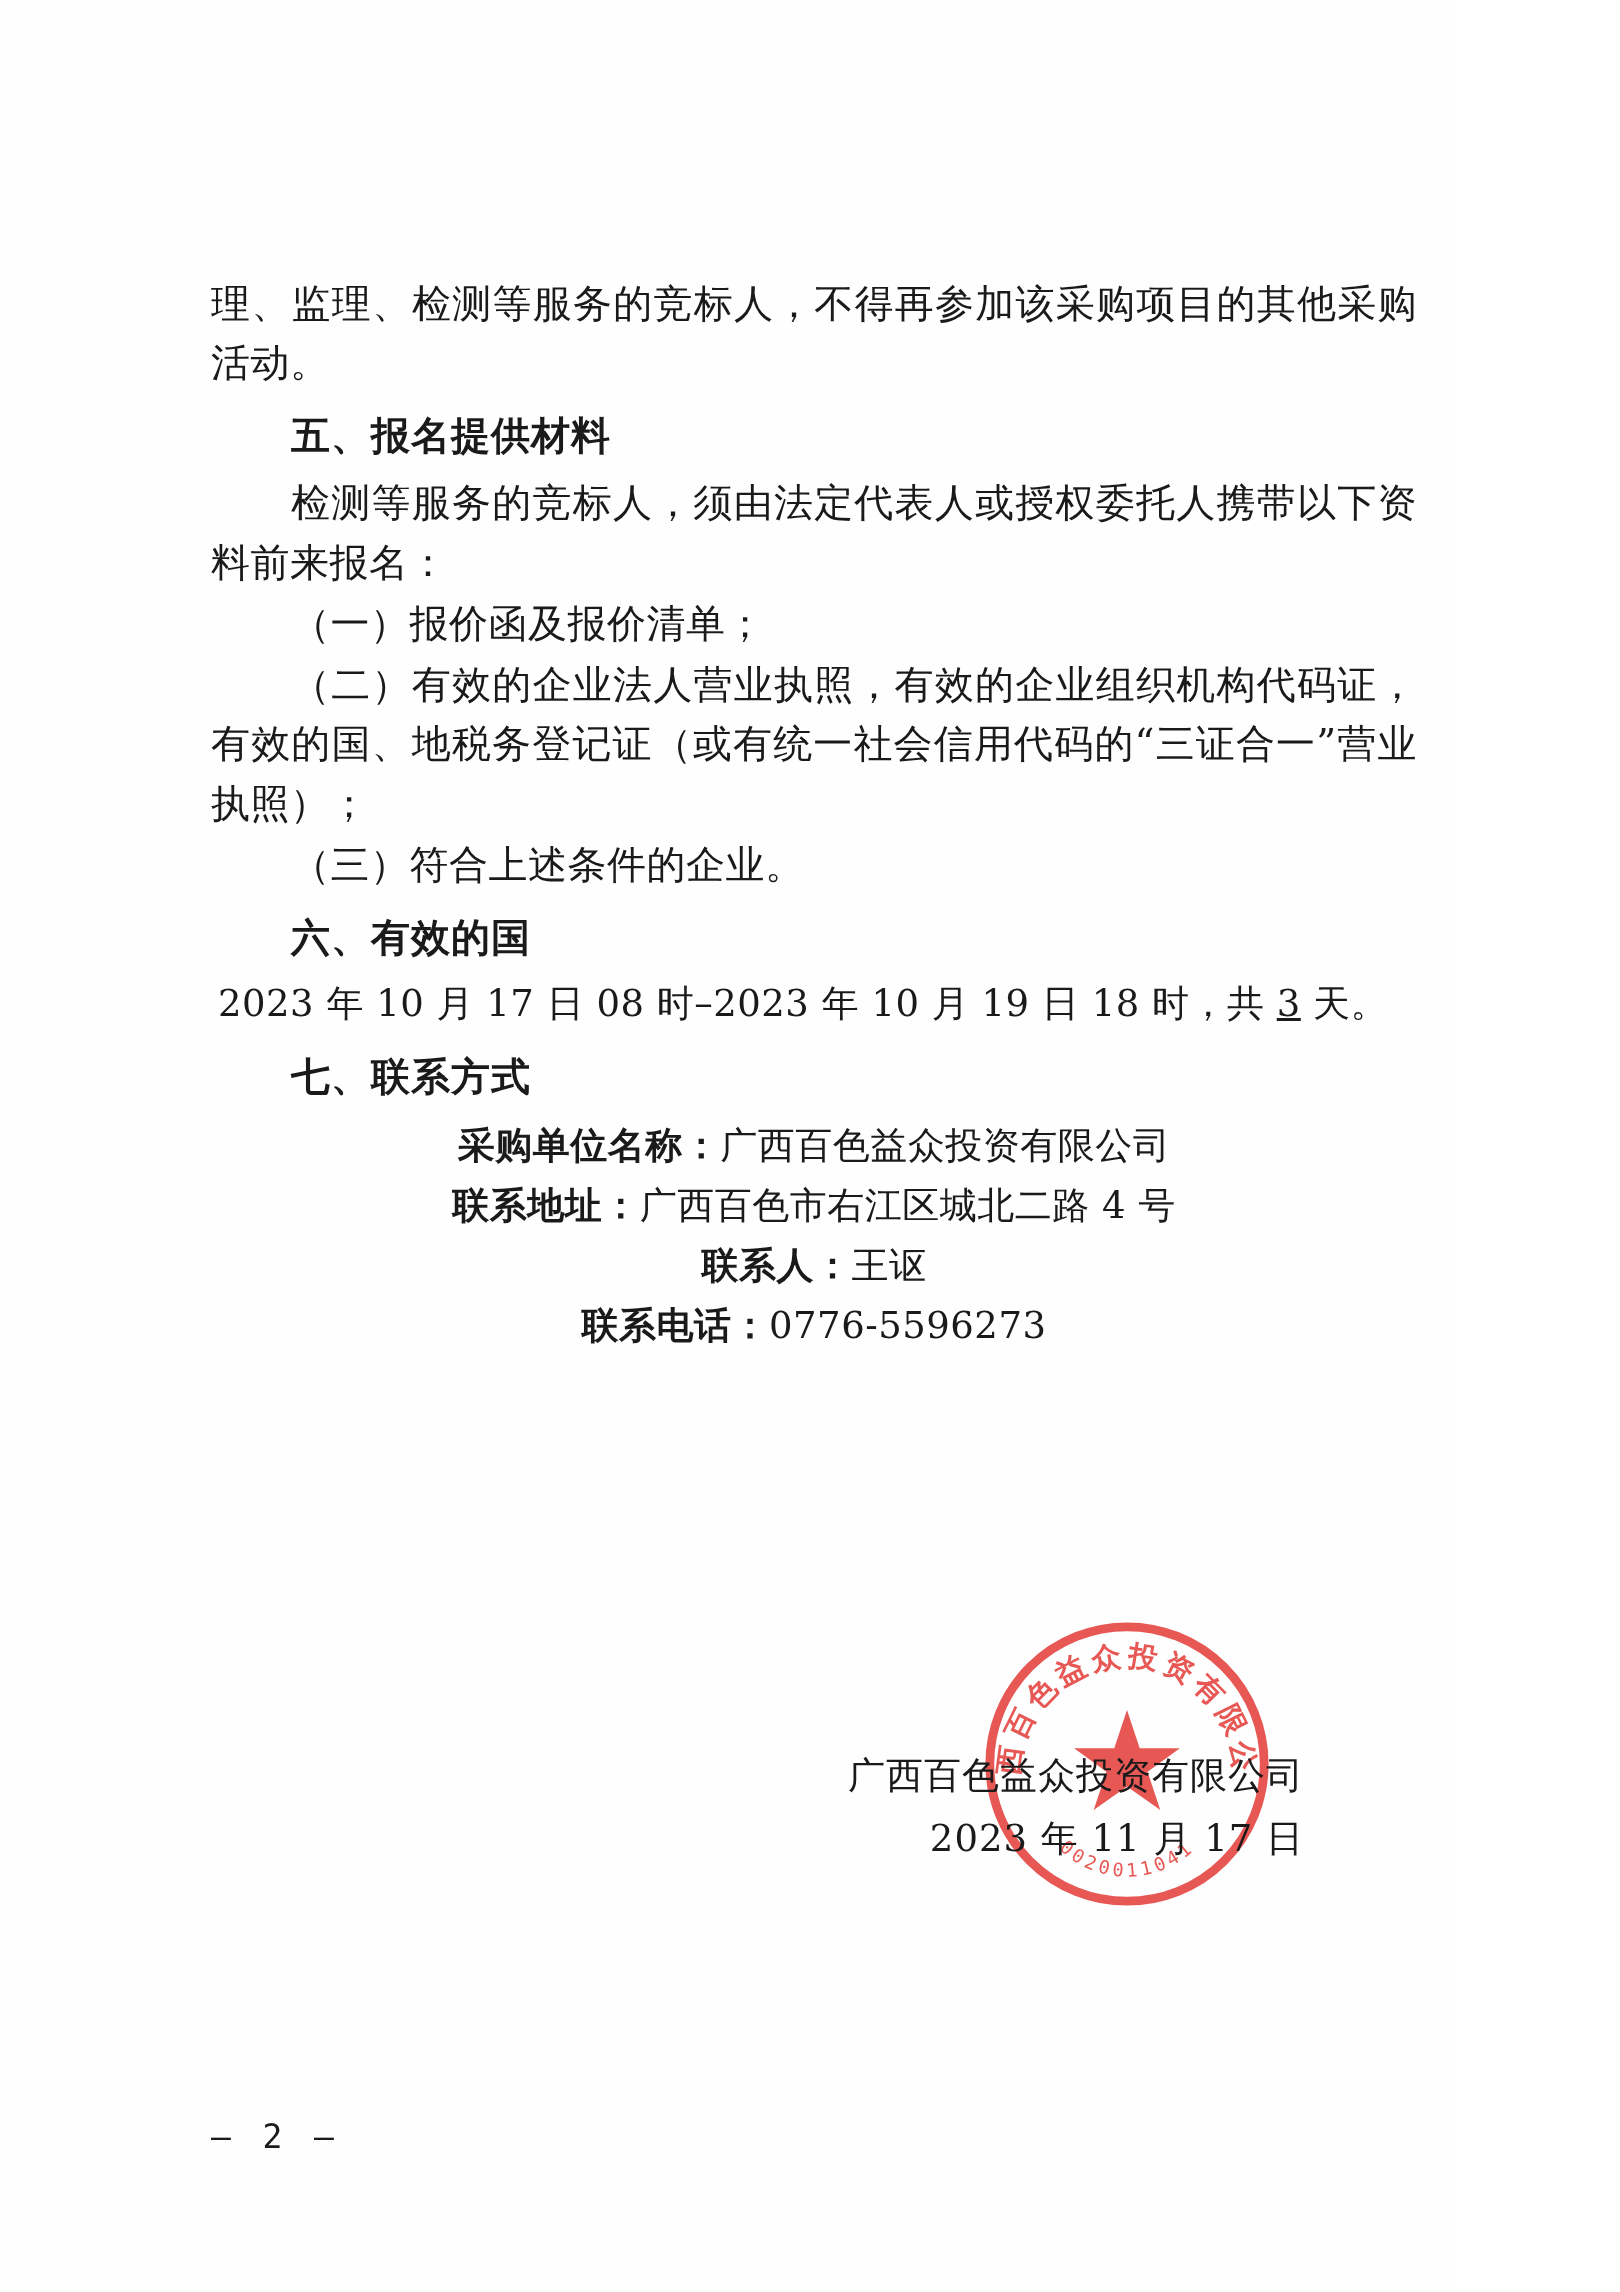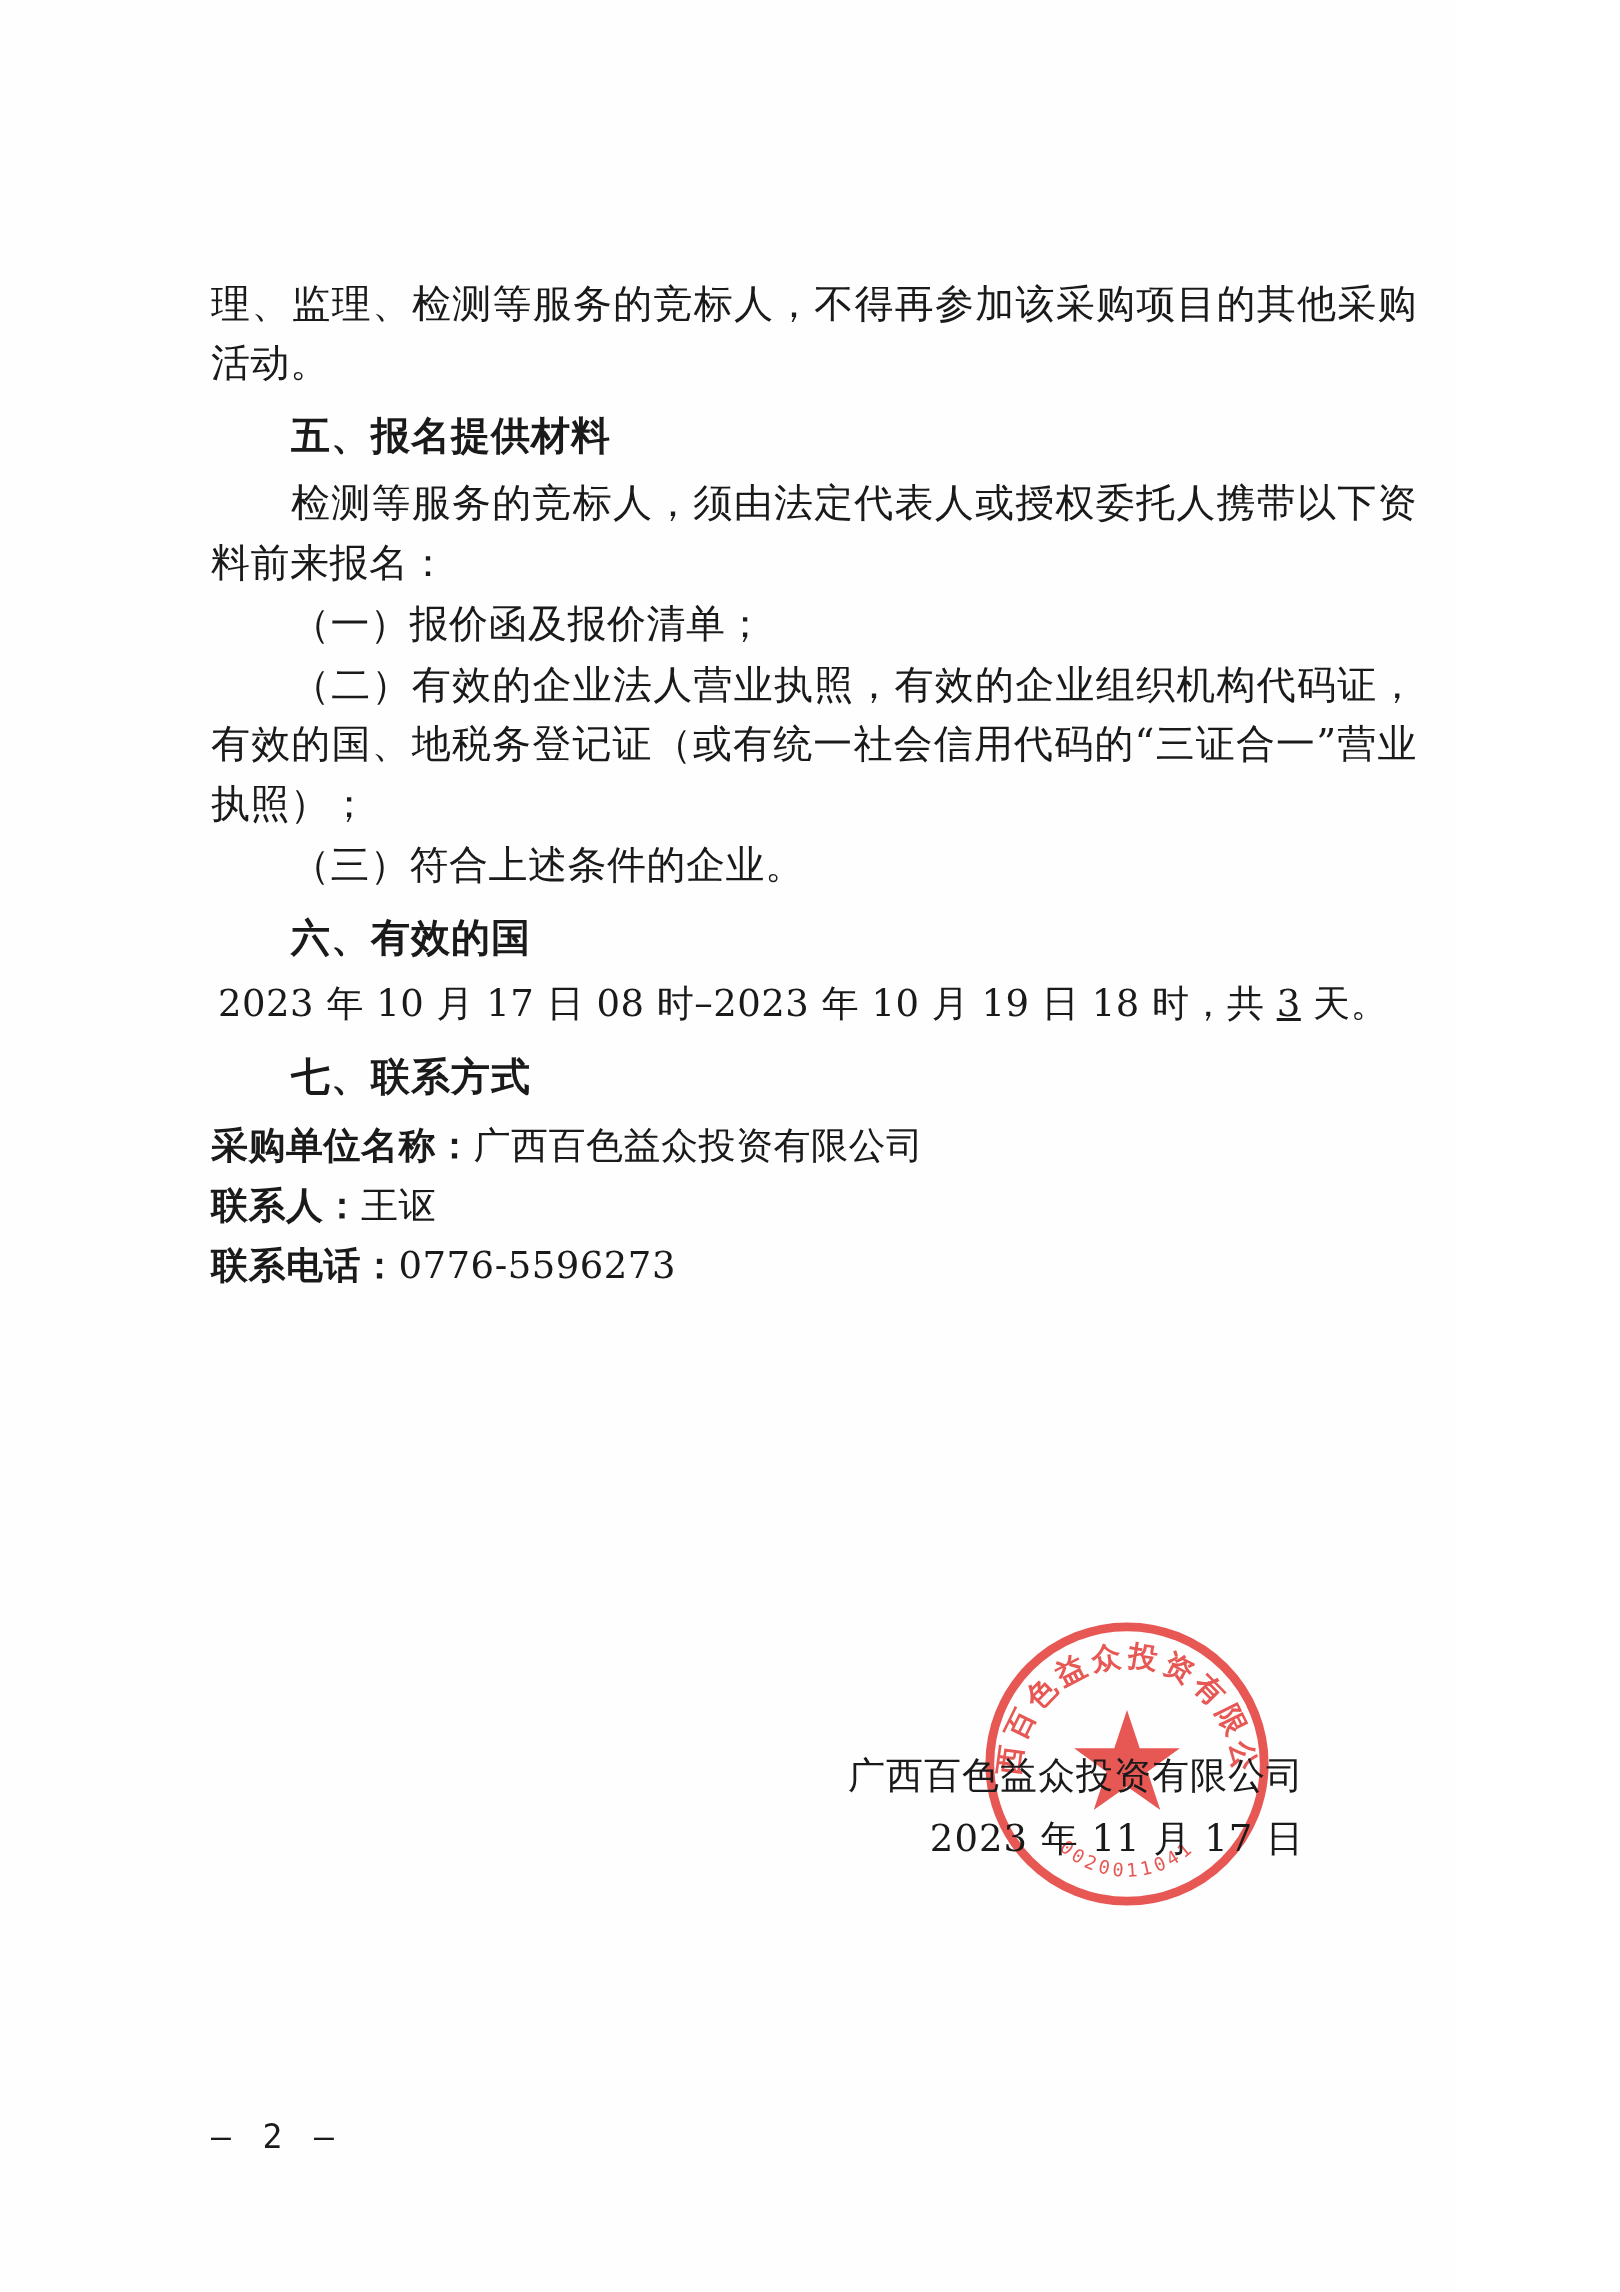--- a/index.html
+++ b/index.html
@@ -60,20 +60,21 @@
     letter-spacing: 0.5px;
     margin: 7px;
   }
 
   .underline-num {
     text-decoration: underline;
   }
 
   .contact-block {
     margin-top: 9.8px;
+    text-align: center;
   }
   .contact-row {
     font-size: 37px;
     line-height: 1.62;
     margin: 0;
     letter-spacing: 0.5px;
   }
   .contact-label {
     font-weight: bold;
     font-family: "DejaVu Sans", "Liberation Sans", sans-serif;
@@ -132,20 +133,21 @@
     <p class="para indent">（三）符合上述条件的企业。</p>
 
     <p class="heading">六、有效的国</p>
 
     <p class="mono-line"><span>2023 年 10 月 17 日 08 时–2023 年 10 月 19 日 18 时，共 </span><span class="underline-num">3</span><span> 天。</span></p>
 
     <p class="heading">七、联系方式</p>
 
     <div class="contact-block">
       <p class="contact-row"><span class="contact-label">采购单位名称：</span><span>广西百色益众投资有限公司</span></p>
+      <p class="contact-row"><span class="contact-label">联系地址：</span><span>广西百色市右江区城北二路 4 号</span></p>
       <p class="contact-row"><span class="contact-label">联系人：</span><span>王讴</span></p>
       <p class="contact-row"><span class="contact-label">联系电话：</span><span>0776-5596273</span></p>
     </div>
 
   </div>
 
   <div class="seal">
     <svg width="294" height="294" viewBox="0 0 300 300" xmlns="http://www.w3.org/2000/svg">
       <g opacity="0.82">
         <circle cx="150" cy="150" r="140" fill="none" stroke="#e2332f" stroke-width="9"></circle>

